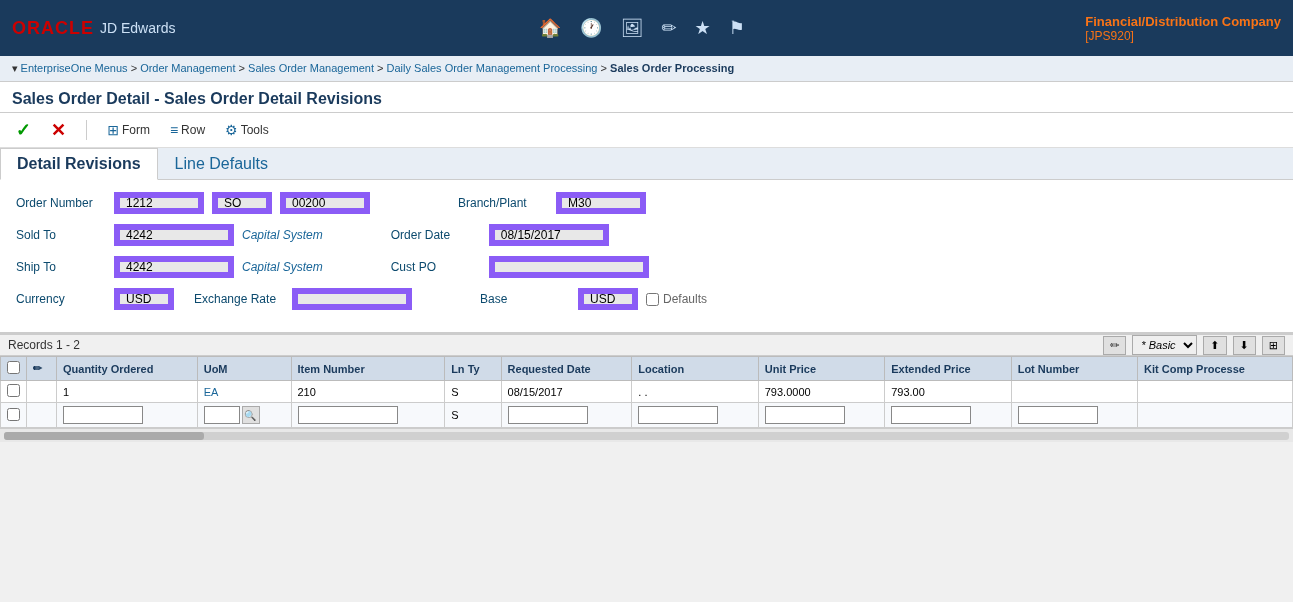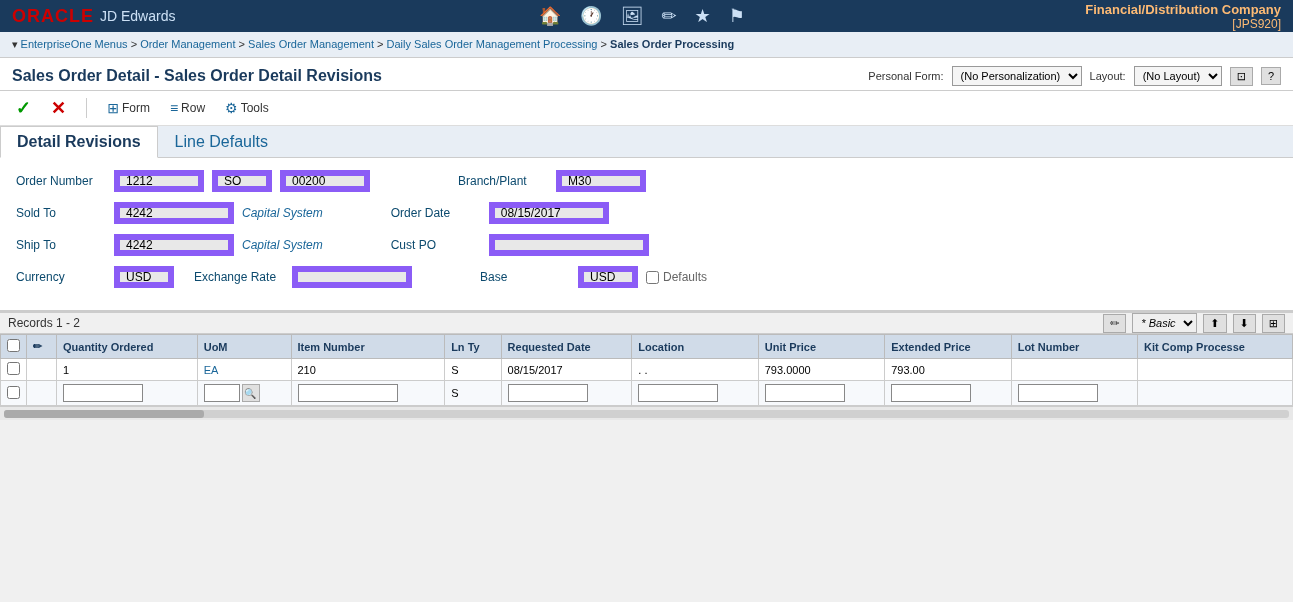--- a/index.html
+++ b/index.html
@@ -5,21 +5,21 @@
     * { box-sizing: border-box; margin: 0; padding: 0; }
     body { font-family: Arial, sans-serif; font-size: 12px; background: #f0f0f0; width: 1293px; }
 
     
     .top-nav {
       background: #1a3a5c;
       color: white;
       display: flex;
       align-items: center;
       padding: 0 12px;
-      height: 32px;
+      height: 56px;
       gap: 44px;
     }
     .oracle-logo {
       display: flex;
       align-items: center;
       gap: 6px;
       margin-right: 24px;
     }
     .oracle-text {
       font-size: 18px;
@@ -36,22 +36,22 @@
       gap: 18px;
       flex: 1;
       justify-content: center;
     }
     .nav-icon {
       color: #cce0f5;
       font-size: 18px;
       cursor: pointer;
     }
     .top-right-info {
-      text-align: right;
-      color: #fdba74;
+      text-align: left;
+      color: #f97316;
       font-size: 12px;
     }
     .top-right-info .company { font-weight: bold; font-size: 13px; }
 
     
     .breadcrumb-bar {
       background: #e8eef5;
       padding: 6px 12px;
       font-size: 11px;
       color: #333;
@@ -308,32 +308,20 @@
 <div class="breadcrumb-bar">
   ▾ <a href="#">EnterpriseOne Menus</a> &gt;
   <a href="#">Order Management</a> &gt;
   <a href="#">Sales Order Management</a> &gt;
   <a href="#">Daily Sales Order Management Processing</a> &gt;
   <span class="current">Sales Order Processing</span>
 </div>
 
 <div class="page-header">
   <div class="page-title">Sales Order Detail - Sales Order Detail Revisions</div>
-  <div class="header-right">
-    <label>Personal Form:</label>
-    <select>
-      <option value="(No Personalization)">(No Personalization)</option>
-    </select>
-    <label>Layout:</label>
-    <select>
-      <option value="(No Layout)">(No Layout)</option>
-    </select>
-    <button class="grid-btn">⊡</button>
-    <button class="grid-btn">?</button>
-  </div>
 </div>
 
 <div class="toolbar">
   <button class="toolbar-btn">
     <span class="btn-check">✓</span>
   </button>
   <button class="toolbar-btn">
     <span class="btn-x">✕</span>
   </button>
   <div class="divider"></div>

